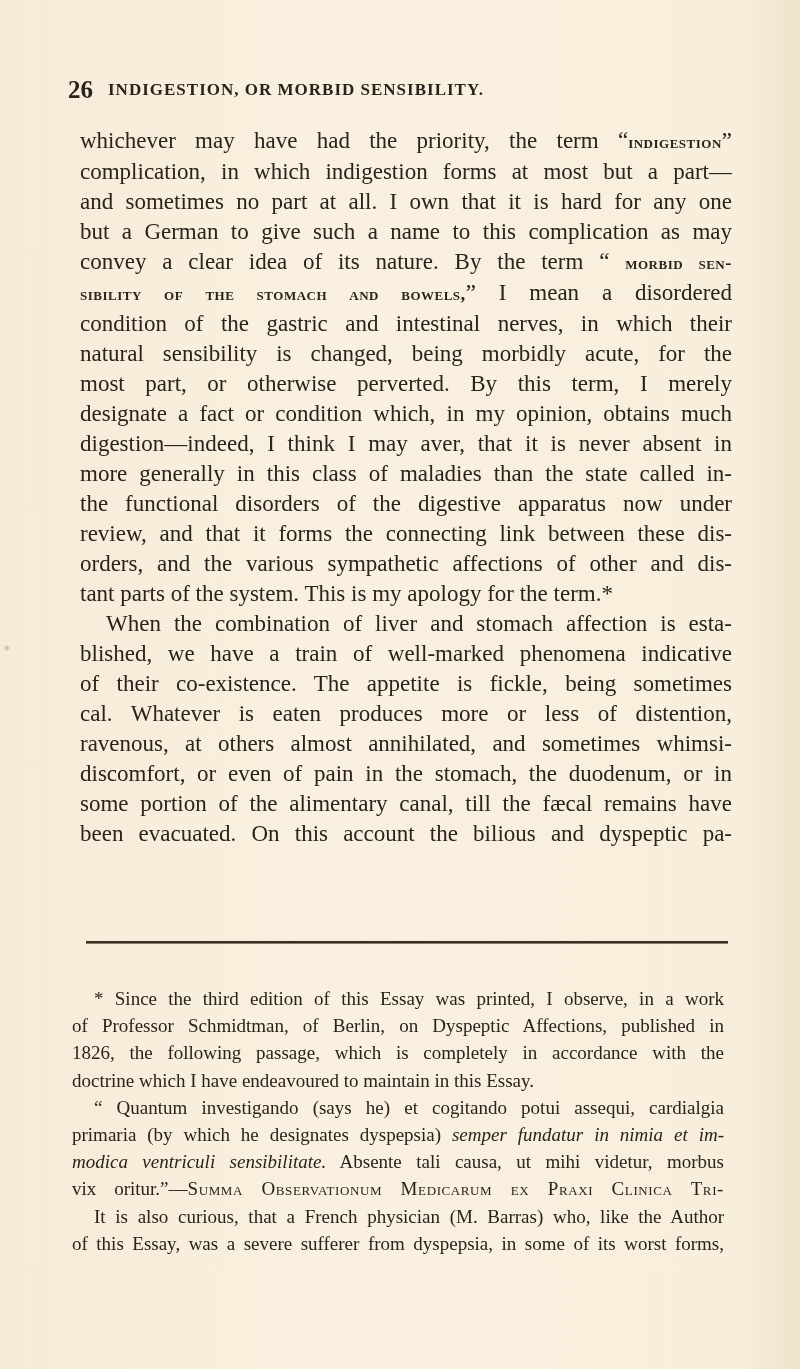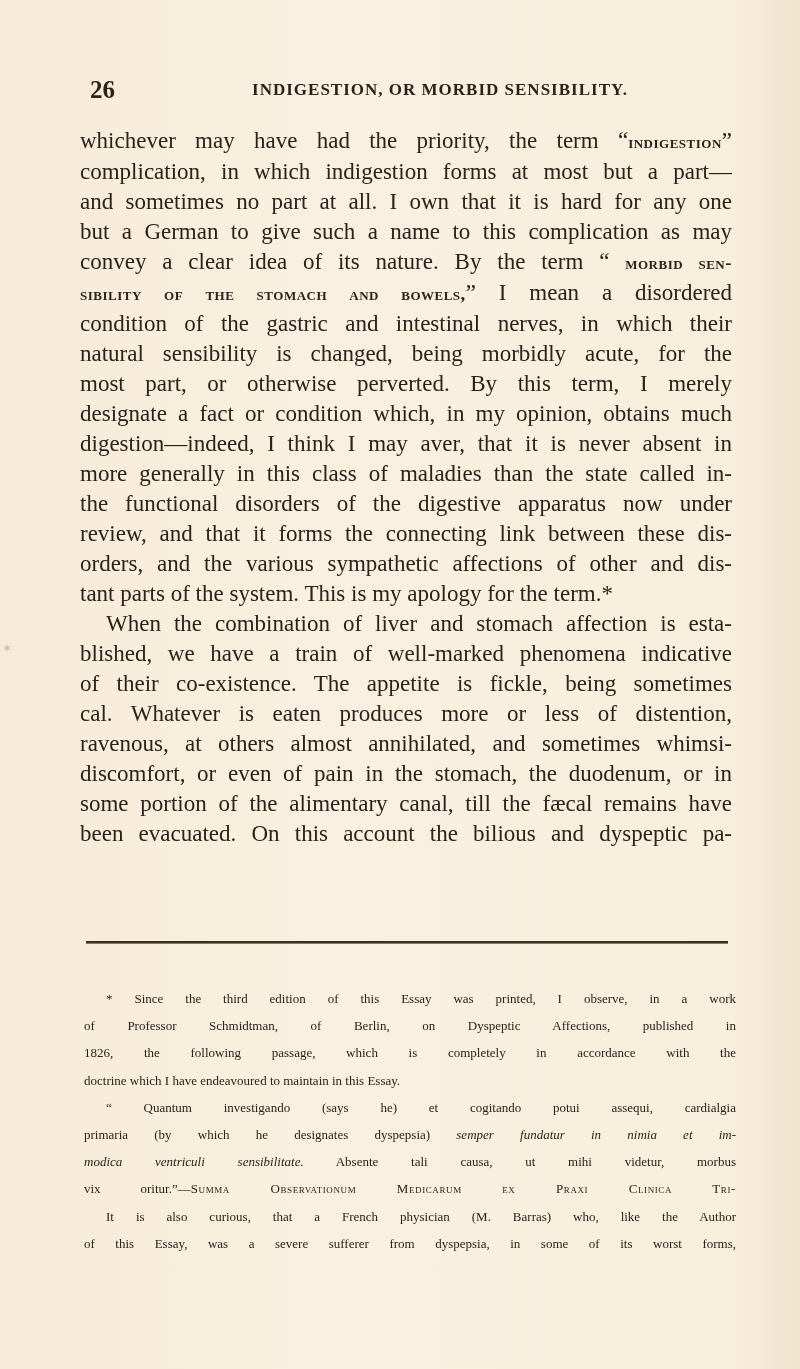--- a/index.html
+++ b/index.html
@@ -9,46 +9,46 @@
     font-family: "Liberation Serif", "DejaVu Serif", serif;
     color: #2a231c;
     position: relative;
     overflow: hidden;
   }
   .page {
     position: absolute; left: 0; top: 0; width: 800px; height: 1369px;
     background: linear-gradient(90deg, #f6ebd7 0%, #f9f0df 40%, #f8eedc 92%, #efe3cc 100%);
   }
   .running-head {
-    position: absolute; top: 76px; left: 90px; width: 660px; height: 30px;
+    position: absolute; top: 76px; left: 68px; width: 660px; height: 30px;
   }
   .page-number {
     position: absolute; left: 0; top: 0;
     font-size: 25px; font-weight: bold;
   }
   .running-title {
-    position: absolute; left: 0; right: 0; top: 4px; text-align: center;
+    position: absolute; left: 0; right: 0; top: 4px; text-align: left;
     font-size: 17px; font-weight: bold; letter-spacing: 1px; padding-left: 40px;
   }
   .body-text {
     position: absolute; left: 80px; top: 126px; width: 652px;
     font-size: 23px; line-height: 30px;
     text-align: justify;
   }
   .line { display: block; text-align: justify; text-align-last: justify; white-space: nowrap; }
   .line.last { text-align-last: left; }
   .line.indent { padding-left: 26px; }
   .sc { font-variant: small-caps; font-weight: bold; font-size: 0.82em; letter-spacing: 0.5px; }
   .rule {
     position: absolute; left: 86px; top: 941px; width: 642px; height: 2px;
     background: #3a2f25; border-bottom: 1px solid #8a7a66;
   }
   .footnote {
-    position: absolute; left: 84px; top: 985px; width: 652px;
-    font-size: 13px; line-height: 27.2px;
+    position: absolute; left: 72px; top: 985px; width: 652px;
+    font-size: 19px; line-height: 27.2px;
   }
   .footnote .line.indent { padding-left: 22px; }
   .it { font-style: italic; }
   .fsc { font-variant: small-caps; font-size: 1.0em; letter-spacing: 0.6px; }
   .margin-mark {
     position: absolute; left: 4px; top: 640px; font-size: 12px; color: #b9ab96;
   }
 </style>
 </head>
 <body>

